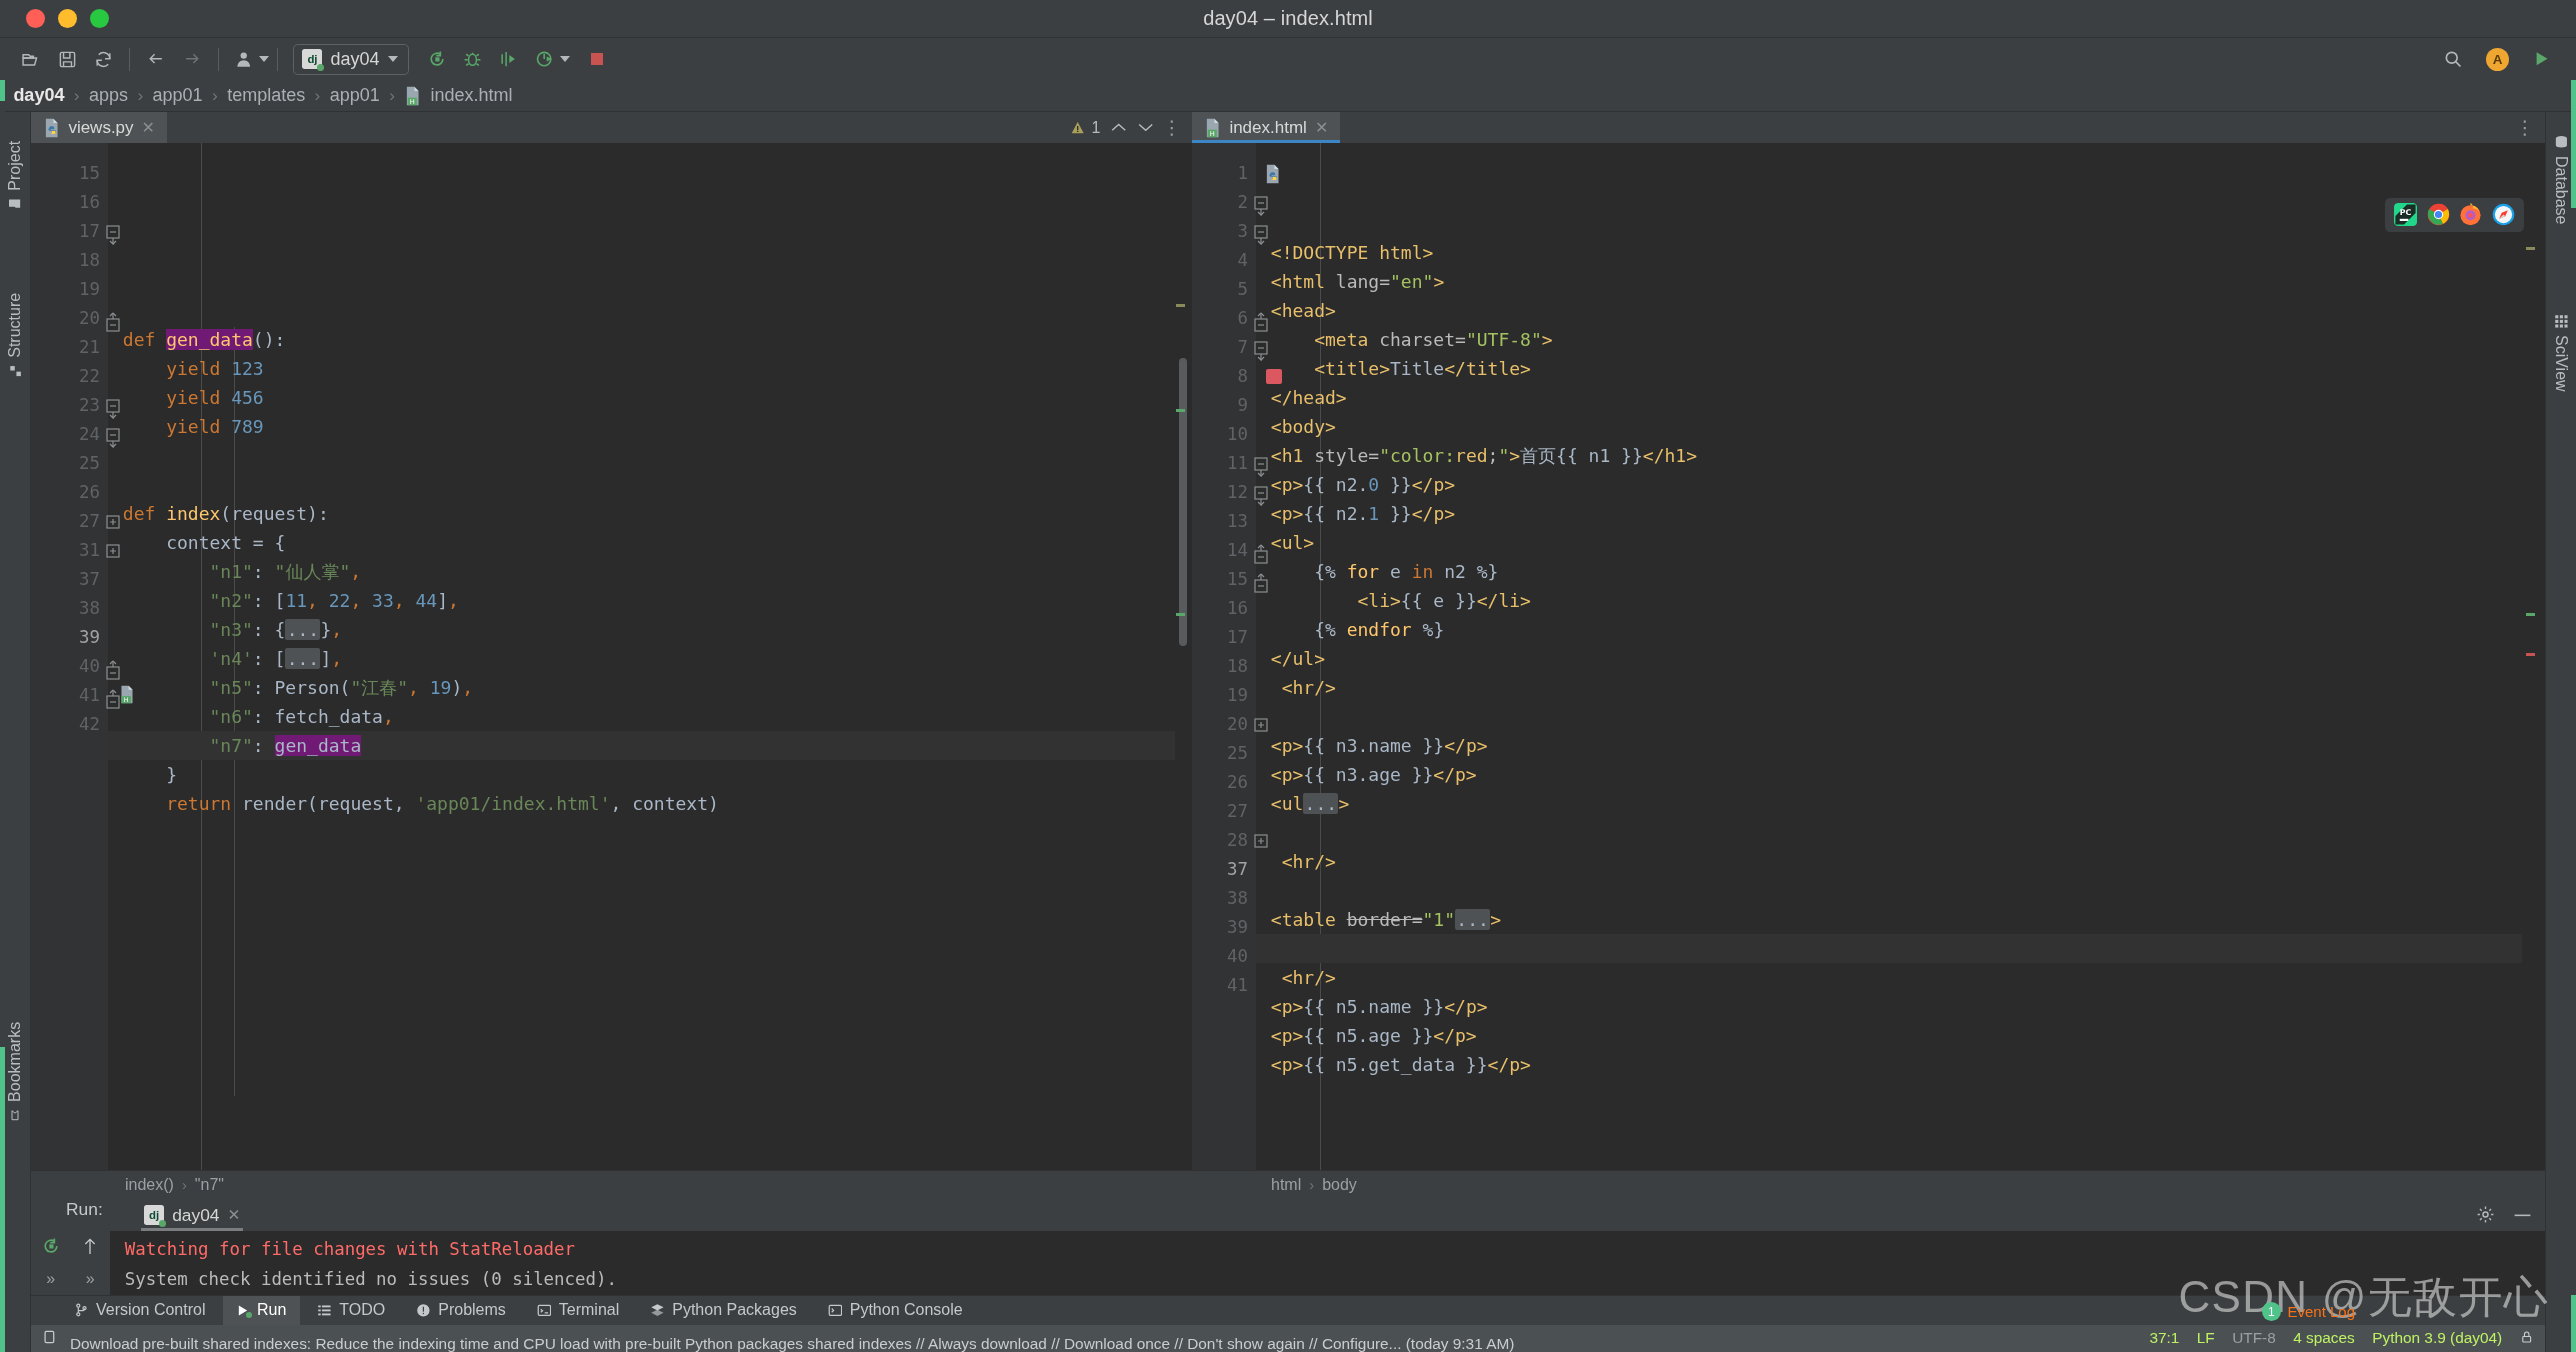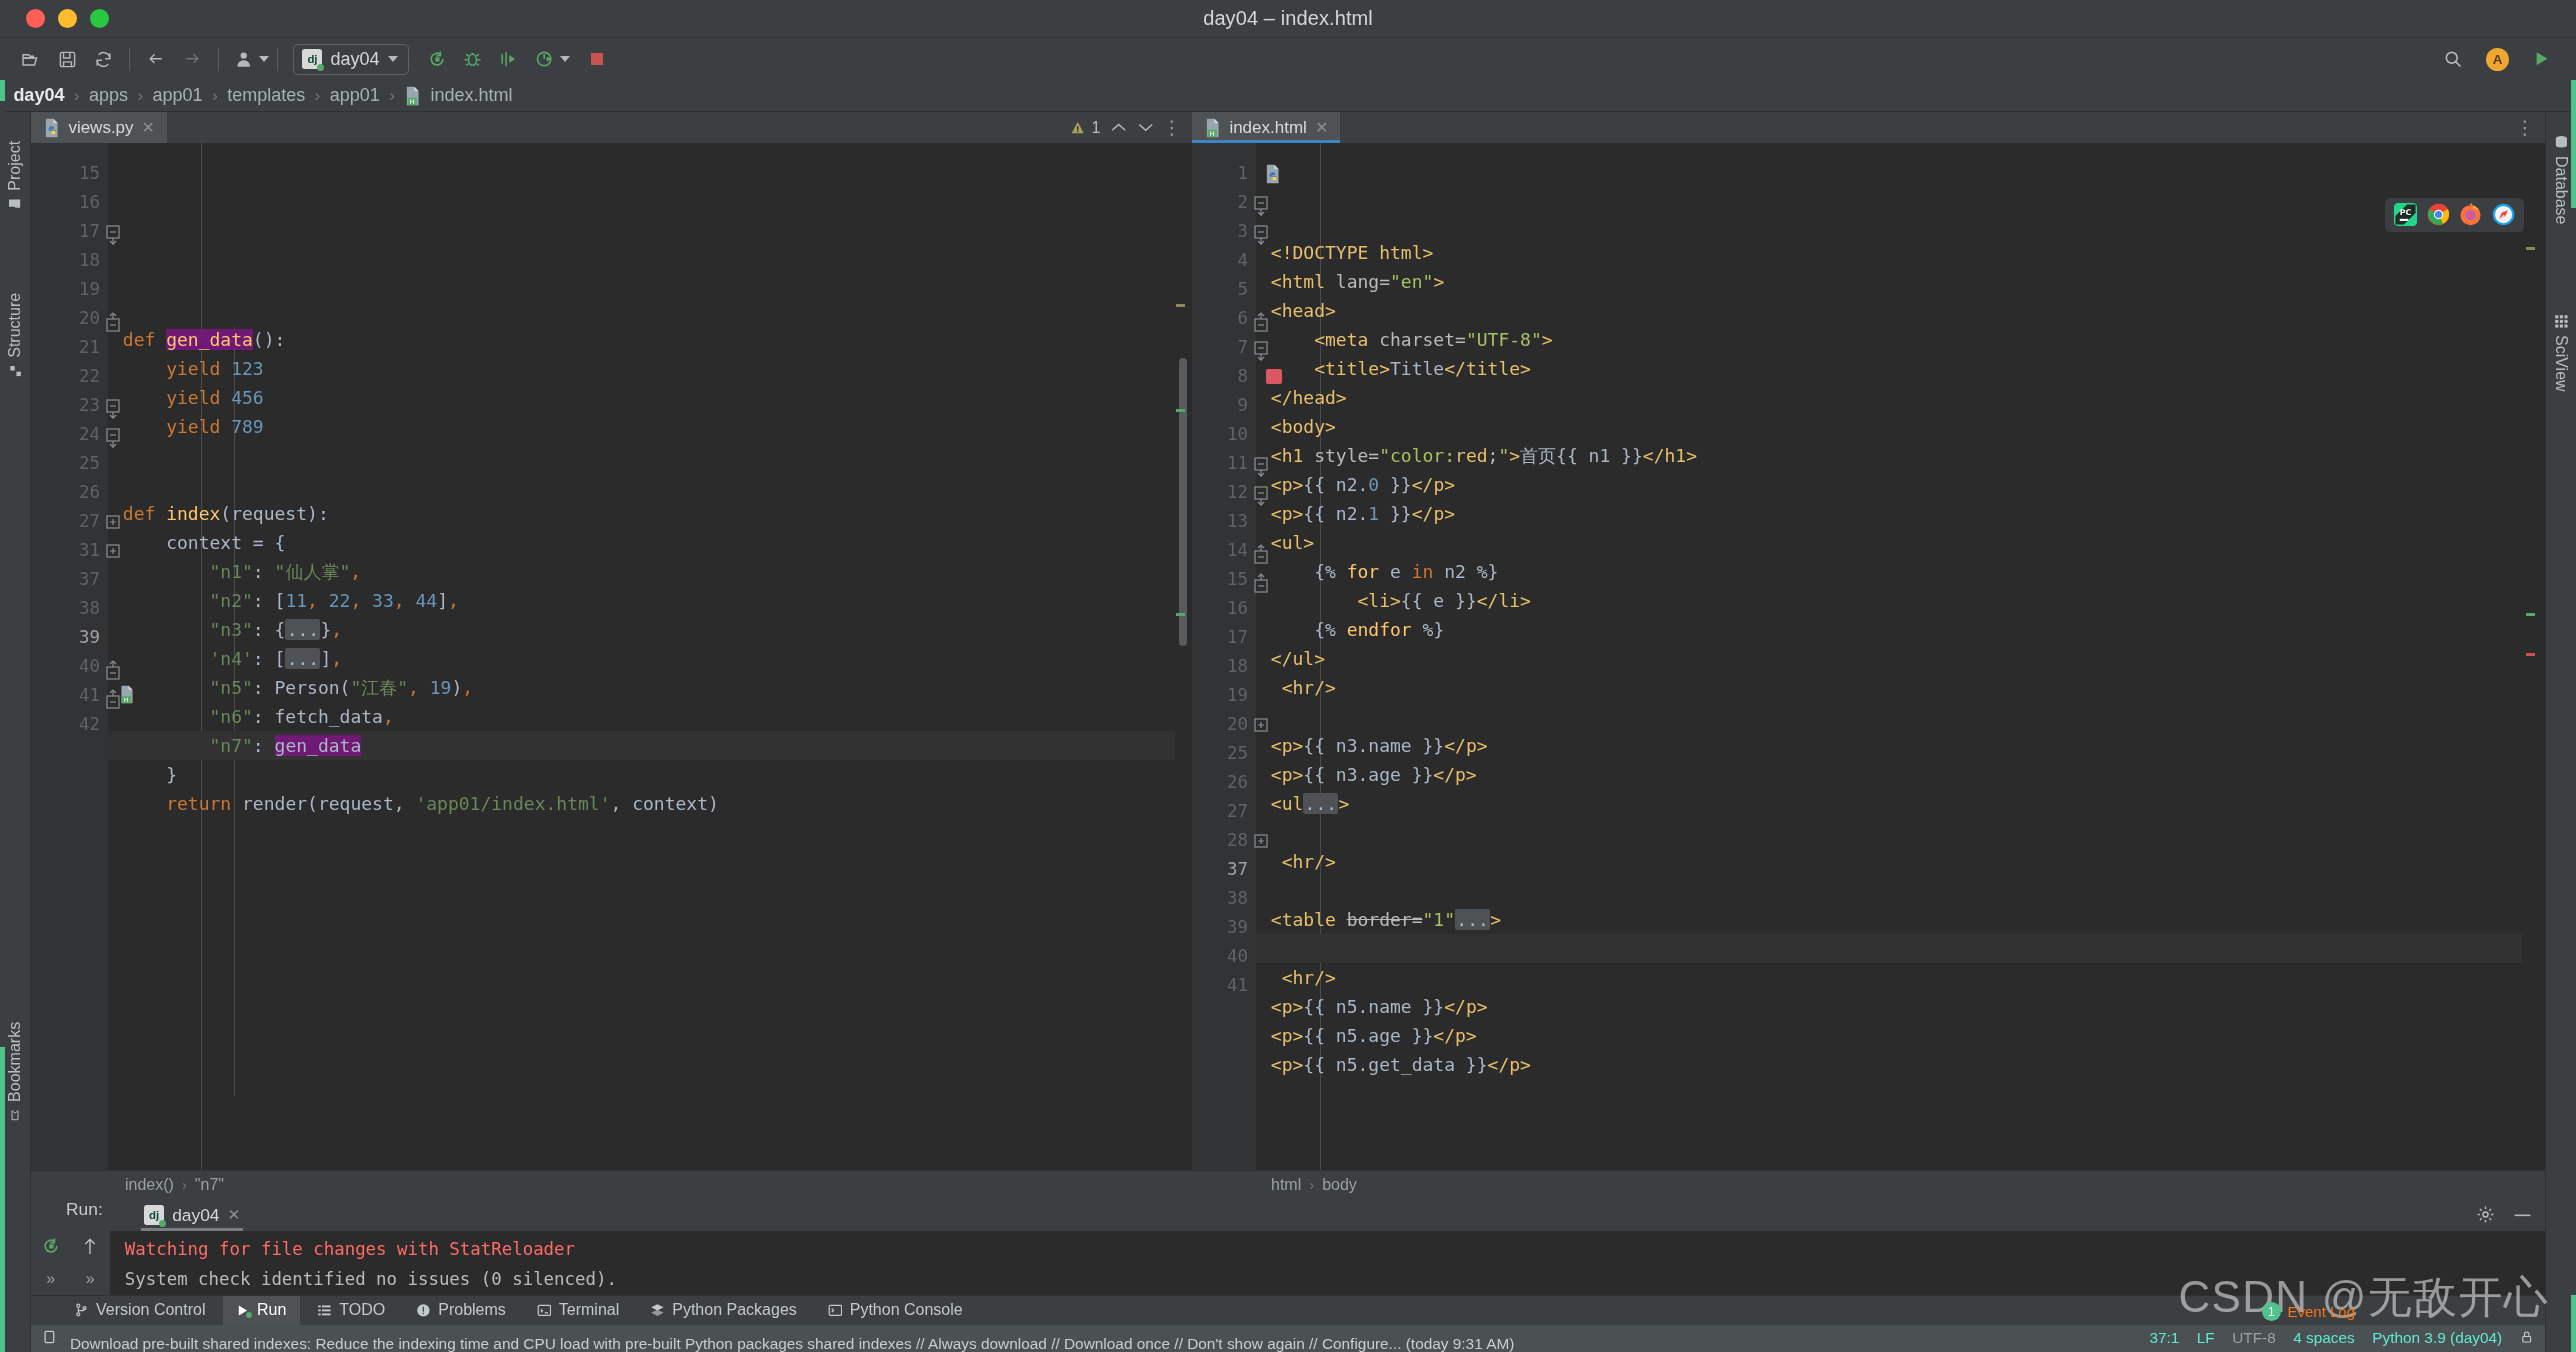--- a/index.html
+++ b/index.html
@@ -264,21 +264,21 @@
   .statusbar {
     height: 27.5px; flex: 0 0 27.5px; background: #4b5052;
     display: flex; align-items: center; padding: 0 6.7px 0 10.7px;
     position: relative;
   }
   .sb-msg { color: #c9cdd0; font-size: 15.4px; margin-left: 13.4px; margin-top: 12px; }
   .sb-right {
     position: absolute; right: 12px; top: 0; height: 27.5px;
     display: flex; align-items: center; gap: 17.4px;
   }
-  .sb-item { color: #5eead4; font-size: 15.4px; }
+  .sb-item { color: #bef264; font-size: 15.4px; }
   .sb-item.dim { color: #9aa0a3; }
   
   .watermark {
     position: absolute; right: 27px; bottom: 25.5px;
     color: rgba(220,220,220,.62);
     font-size: 44px; letter-spacing: 1.3px;
     pointer-events: none; white-space: nowrap;
   }
   
   .accent-left {

